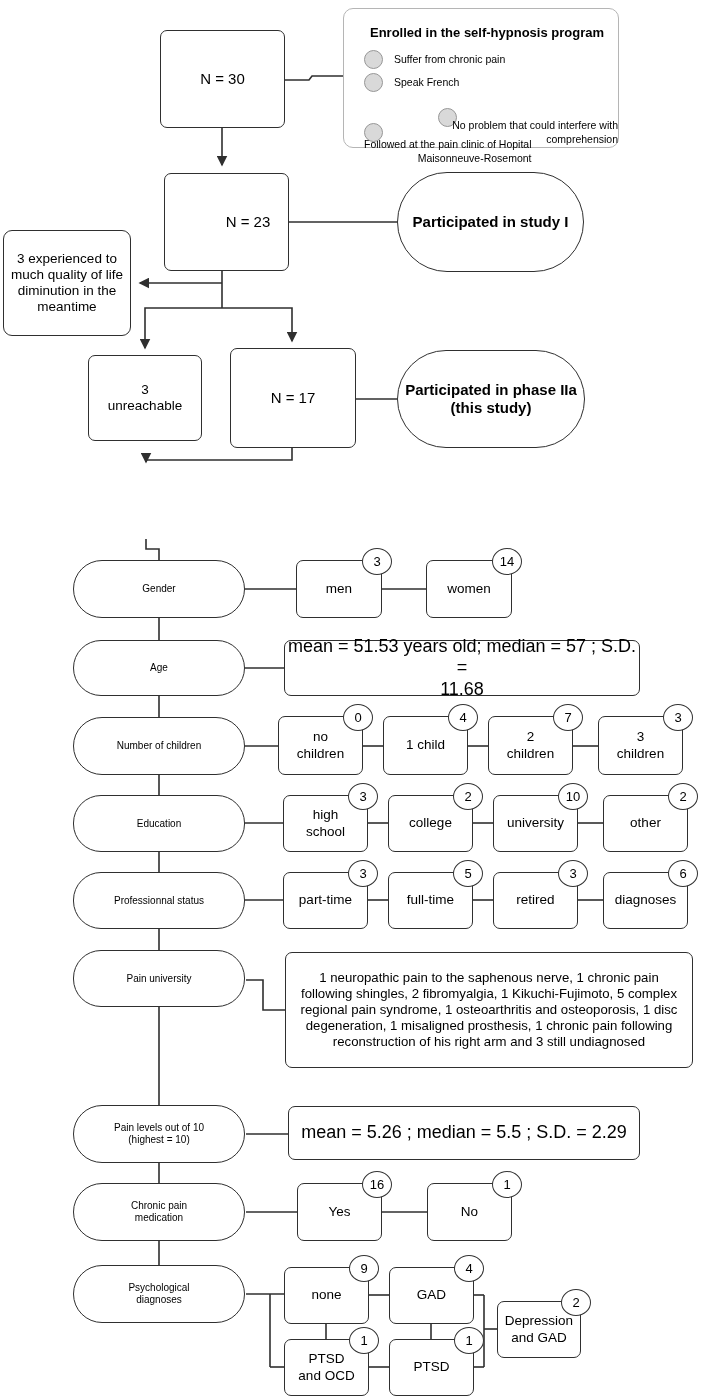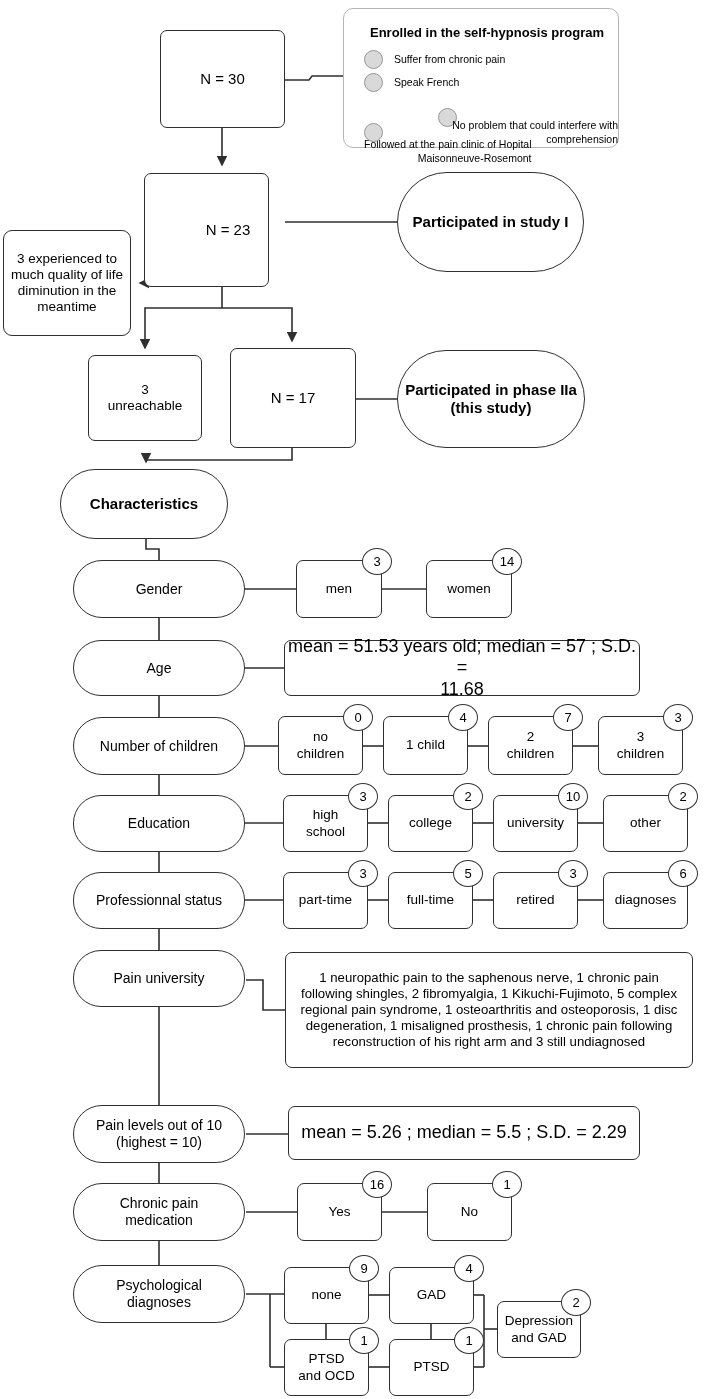--- a/index.html
+++ b/index.html
@@ -2,21 +2,21 @@
 <html><head>
 <meta charset="utf-8">
 <style>
   html,body{margin:0;padding:0;background:#ffffff;font-family:"Liberation Sans", sans-serif;color:#000;}
   #canvas{position:relative;width:709px;height:1399px;background:#fff;overflow:hidden;}
   #wires{position:absolute;left:0;top:0;width:709px;height:1399px;}
   .node{position:absolute;box-sizing:border-box;background:#fff;border:1.6px solid #2f2f2f;
         display:flex;align-items:center;justify-content:center;text-align:center;line-height:1.2;}
   .node span{white-space:pre-line;}
   .box{border-radius:7px;font-size:15px;}
-  .oval{font-size:14px;padding:0 18px;}
+  .oval{font-size:10px;padding:0 18px;}
   .bold{font-weight:bold;font-size:15px;}
   .vbox{border-radius:7px;font-size:13.5px;border-width:1.4px;padding:2px;}
   .tbox{border-radius:7px;font-size:18px;border-width:1.4px;}
   .badge{position:absolute;top:-13px;right:-11px;width:28px;height:25px;background:#fff;
          border:1.4px solid #333;border-radius:50%;display:flex;align-items:center;
          justify-content:center;font-size:13px;line-height:1;}
   .legend{position:absolute;left:343px;top:8px;width:276px;height:140px;box-sizing:border-box;
           background:#fff;border:1.5px solid #b5b5b5;border-radius:10px;}
   .legend-title{position:absolute;left:26px;top:16px;font-size:13px;font-weight:bold;}
   .legend-item{position:absolute;left:20px;display:flex;align-items:center;gap:11px;
@@ -96,42 +96,39 @@
     </div>
     <div class="legend-item" style="top:110px;">
       <div class="dot"></div>
       <span>No problem that could interfere with comprehension</span>
     </div>
   </div>
 
   <div class="node box" style="left:160px;top:30px;width:125px;height:98px;">
     <span>N = 30</span>
   </div>
-  <div class="node box" style="left:144px;top:173px;width:125px;height:114px;padding-left:43px;">
+  <div class="node box" style="left:164px;top:173px;width:125px;height:98px;padding-left:43px;">
     <span>N = 23</span>
   </div>
   <div class="node box bold" style="left:397px;top:172px;width:187px;height:100px;border-radius:50px;">
     <span>Participated in study I</span>
   </div>
   <div class="node box" style="left:3px;top:230px;width:128px;height:106px;border-radius:9px;font-size:13.5px;padding:2px 6px;">
     <span>3 experienced to much quality of life diminution in the meantime</span>
   </div>
   <div class="node box" style="left:88px;top:355px;width:114px;height:86px;font-size:13.5px;">
     <span>3
 unreachable</span>
   </div>
   <div class="node box" style="left:230px;top:348px;width:126px;height:100px;">
     <span>N = 17</span>
   </div>
   <div class="node box bold" style="left:397px;top:350px;width:188px;height:98px;border-radius:49px;">
     <span>Participated in phase IIa
 (this study)</span>
-  </div>
-  <div class="node box bold" style="left:60px;top:469px;width:168px;height:70px;border-radius:35px;">
-    <span>Characteristics</span>
   </div>
 
   <div class="node oval" style="left:73px;top:560px;width:172px;height:58px;border-radius:29px;">
     <span>Gender</span>
   </div>
   <div class="node vbox" style="left:296px;top:560px;width:86px;height:58px;">
     <span>men</span>
     <span class="badge">3</span>
   </div>
   <div class="node vbox" style="left:426px;top:560px;width:86px;height:58px;">

